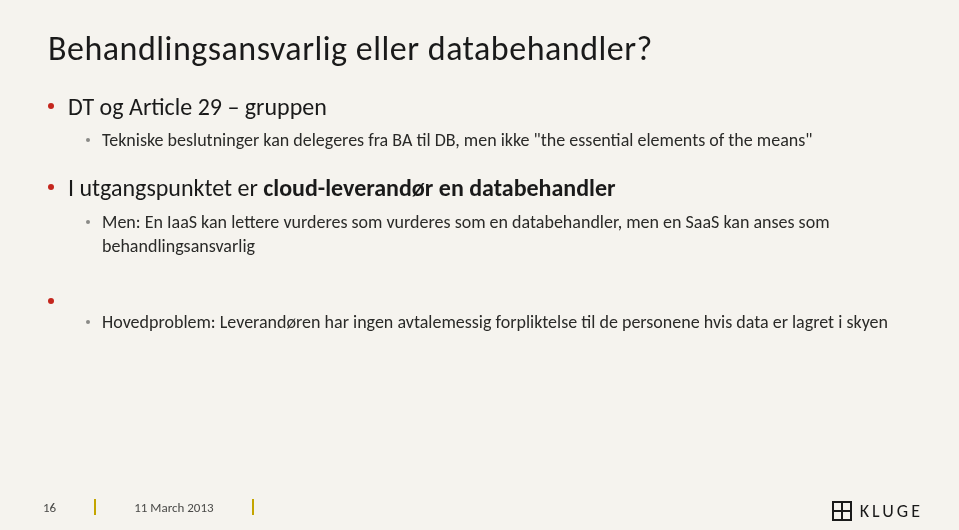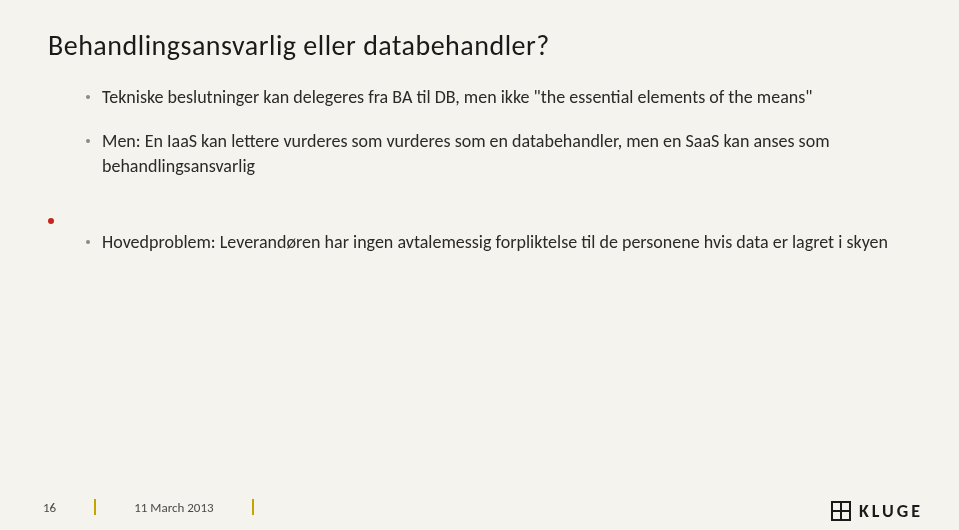--- a/index.html
+++ b/index.html
@@ -5,21 +5,21 @@
 * { margin:0; padding:0; box-sizing:border-box; }
 html, body { width:959px; height:530px; }
 body {
   background:#f5f3ee;
   font-family:"Calibri","Segoe UI",Arial,sans-serif;
   color:#1a1a1a;
   position:relative;
   padding:28px 48px 0 48px;
 }
 .title {
-  font-size:28px;
+  font-size:34px;
   font-weight:400;
   letter-spacing:0.5px;
   margin-bottom:22px;
 }
 ul.top { list-style:none; }
 ul.top > li { margin-bottom:20px; }
 ul.top > li > .row { display:flex; align-items:flex-start; }
 .bullet-main {
   width:6px; height:6px; border-radius:50%;
   background:#c4261d;
@@ -67,40 +67,50 @@
   width:20px; height:20px; border:2px solid #1a1a1a;
   margin-right:8px;
   position:relative;
 }
 .logo-mark::before, .logo-mark::after {
   content:""; position:absolute; background:#1a1a1a;
 }
 .logo-mark::before { width:2px; height:100%; left:50%; margin-left:-1px; }
 .logo-mark::after { width:100%; height:2px; top:50%; margin-top:-1px; }
 .logo-text {
-  font-size:18px; font-weight:700; letter-spacing:3px;
+  font-size:18px; font-weight:400; letter-spacing:3px;
 }
 </style>
 </head>
 <body>
 
 <h1 class="title">Behandlingsansvarlig eller databehandler?</h1>
 
 <ul class="top">
 
   <li>
+    <div class="row">
+      <span class="bullet-main"></span>
+      <span class="main-text">DT og Article 29 – gruppen</span>
+    </div>
     <ul class="sub">
       <li>
         <span class="bullet-sub"></span>
         <span class="sub-text">Tekniske beslutninger kan delegeres fra BA til DB, men ikke "the essential elements of the means"</span>
       </li>
     </ul>
   </li>
 
   <li>
+    <div class="row">
+      <span class="bullet-main"></span>
+      <span class="main-text">
+        <span>I utgangspunktet er </span><span class="bold">cloud-leverandør en databehandler</span>
+      </span>
+    </div>
     <ul class="sub">
       <li>
         <span class="bullet-sub"></span>
         <span class="sub-text">Men: En IaaS kan lettere vurderes som vurderes som en databehandler, men en SaaS kan anses som behandlingsansvarlig</span>
       </li>
     </ul>
   </li>
 
   <li style="margin-top:28px;">
     <div class="row">

